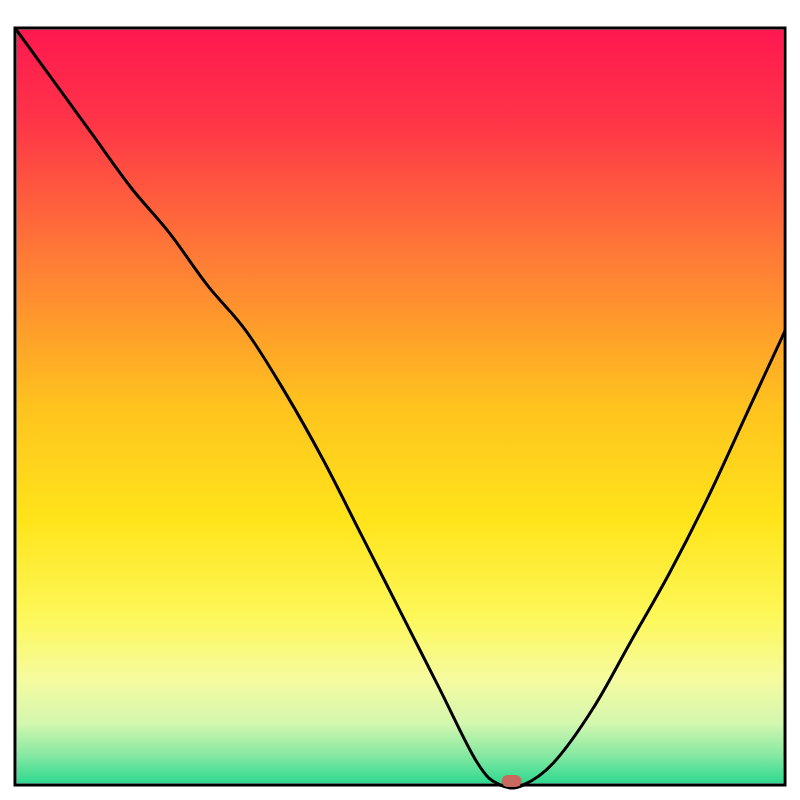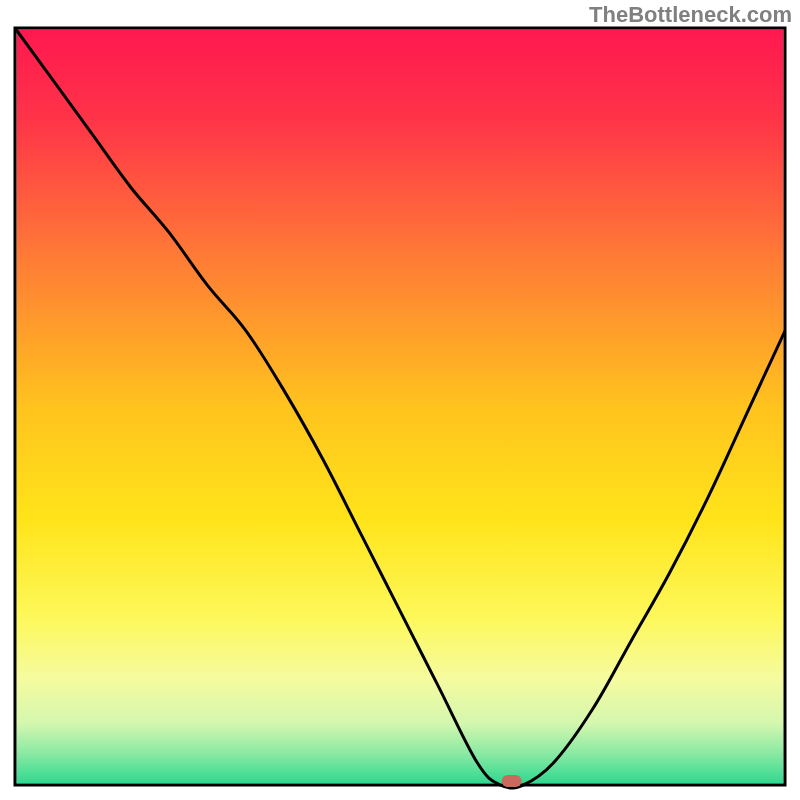--- a/index.html
+++ b/index.html
@@ -23,21 +23,20 @@
     font-family: Arial, sans-serif;
   }
   svg {
     display: block;
   }
 </style>
 </head>
 <body>
 
 <div class="wrap">
-  <div class="attrib">TheBottleneck.com</div>
   <svg id="chart-svg" width="800" height="800" viewBox="0 0 800 800">
     <defs>
       <linearGradient id="bgGrad" x1="0" y1="0" x2="0" y2="1">
           <stop offset="0%" stop-color="#ff1850"></stop>
           <stop offset="12%" stop-color="#ff3448"></stop>
           <stop offset="30%" stop-color="#ff7a36"></stop>
           <stop offset="50%" stop-color="#ffc31e"></stop>
           <stop offset="65%" stop-color="#ffe41a"></stop>
           <stop offset="78%" stop-color="#fdf85a"></stop>
           <stop offset="86%" stop-color="#f6fb9e"></stop>

